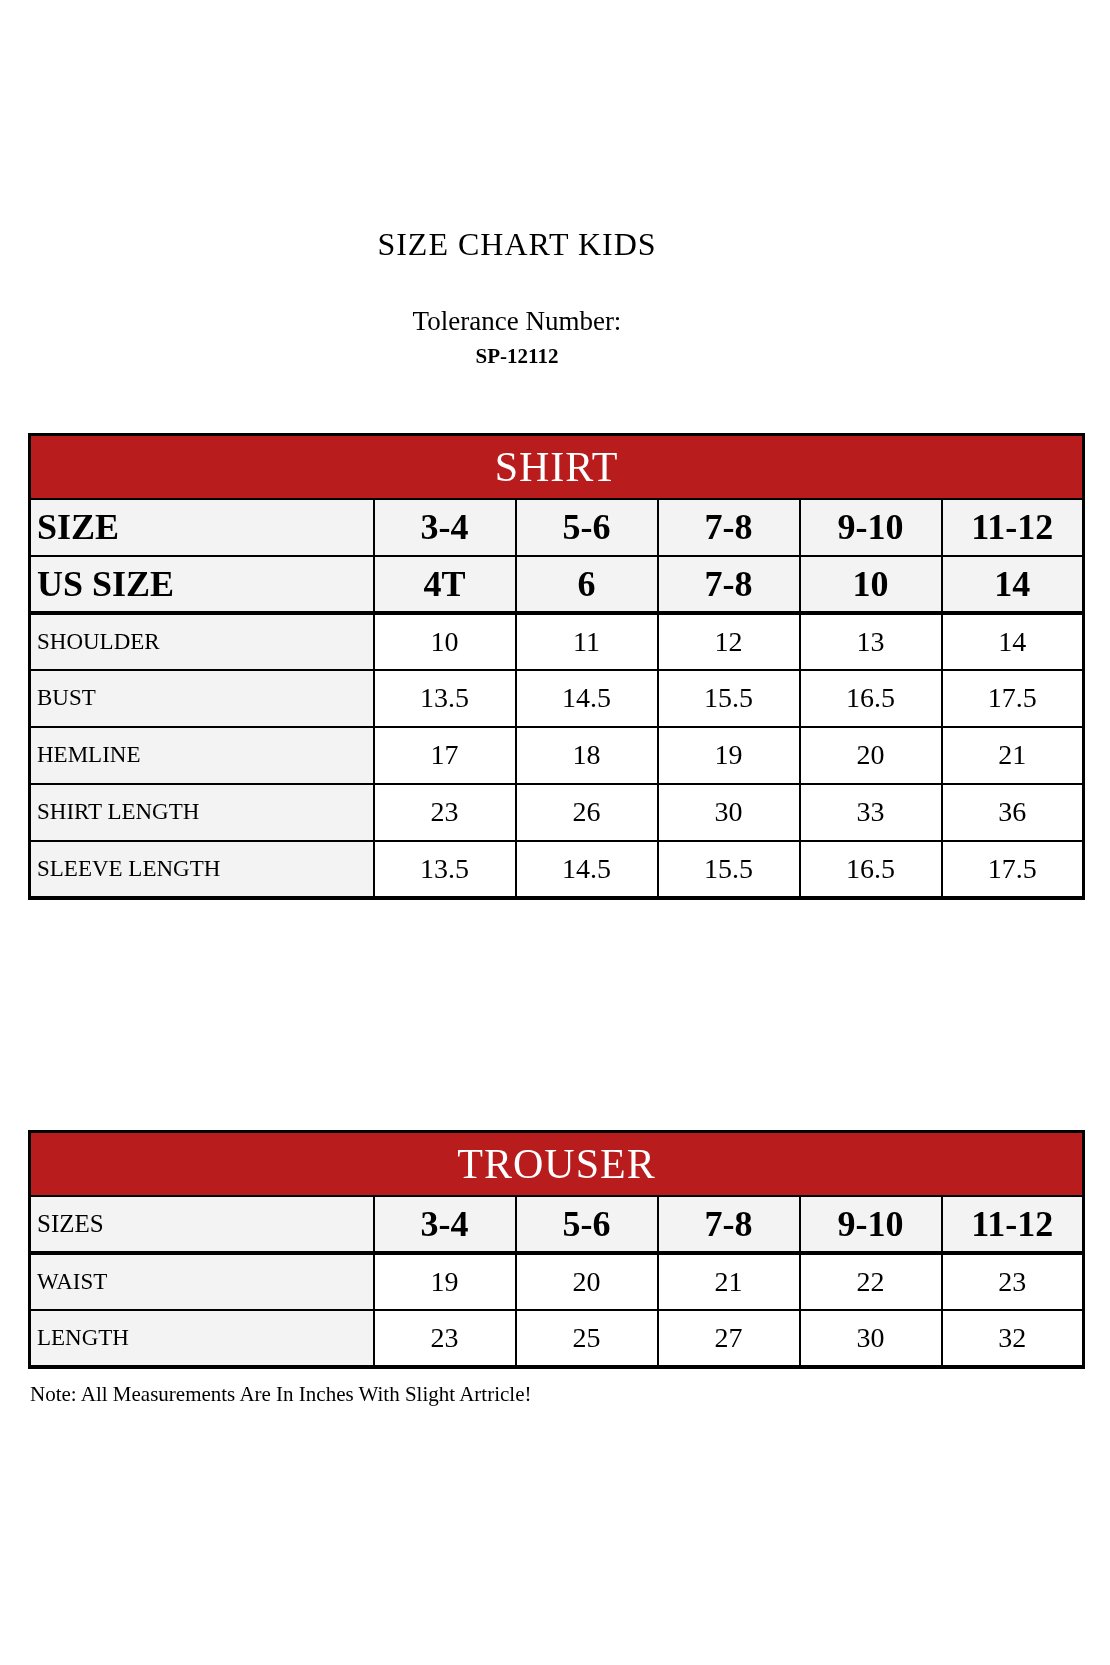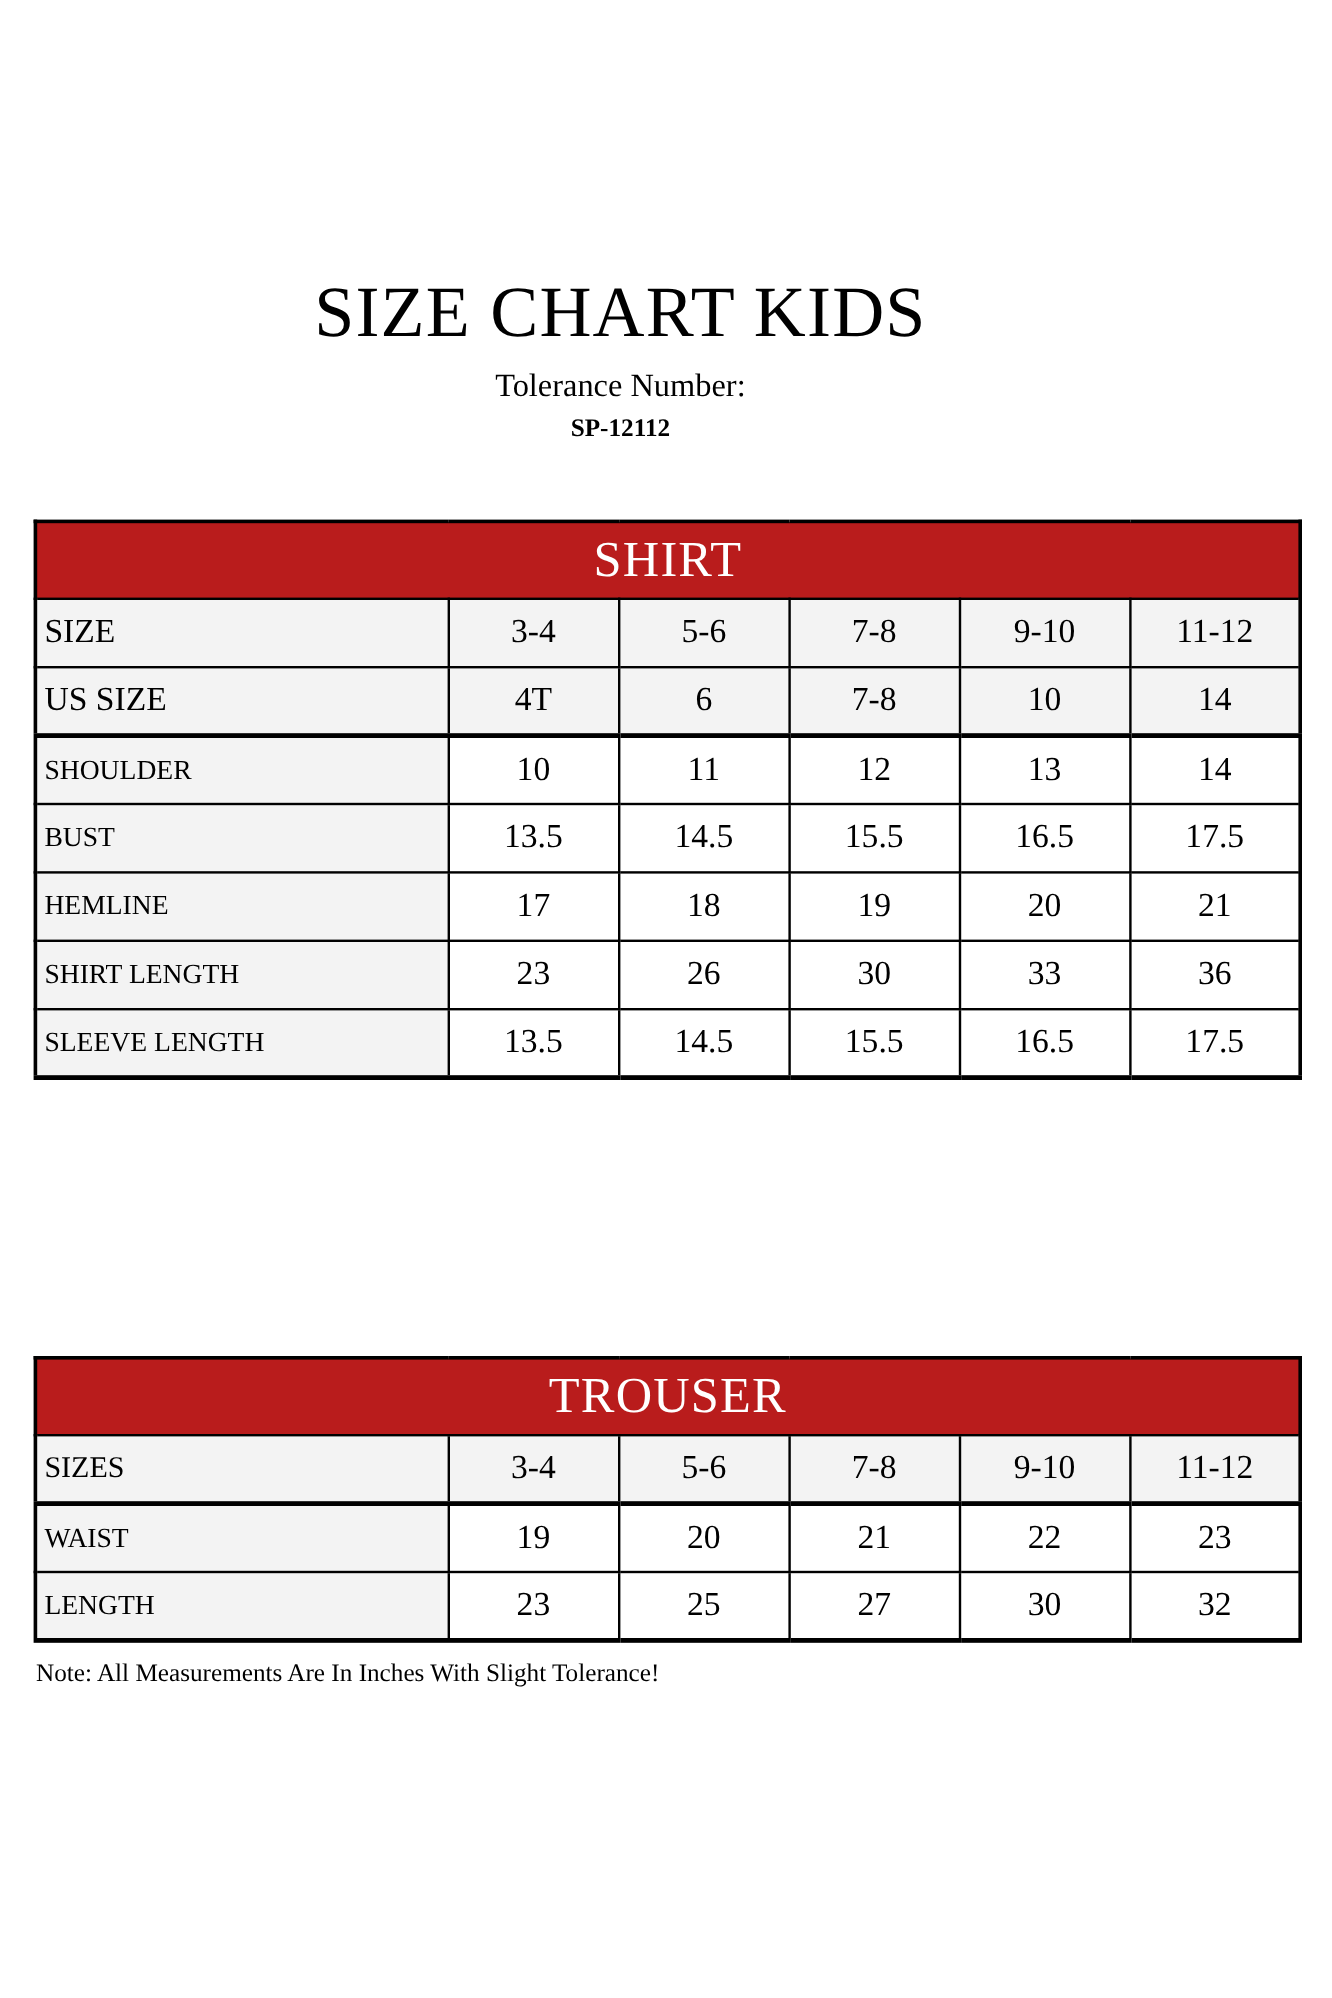--- a/index.html
+++ b/index.html
@@ -7,21 +7,21 @@
   body {
     width: 1110px; height: 1665px;
     font-family: "Liberation Serif", "DejaVu Serif", serif;
     color: #000000;
   }
   .page { position: relative; width: 1110px; height: 1665px; background: #ffffff; overflow: hidden; }
 
   
   .page-title {
     position: absolute; left: 0; top: 226px; width: 1034px;
-    text-align: center; font-size: 60px; font-weight: 400; letter-spacing: 1px;
+    text-align: center; font-size: 32px; font-weight: 400; letter-spacing: 1px;
   }
   .article-label {
     position: absolute; left: 0; top: 306px; width: 1034px;
     text-align: center; font-size: 27px; font-weight: 400;
   }
   .article-number {
     position: absolute; left: 0; top: 344px; width: 1034px;
     text-align: center; font-size: 21px; font-weight: 700;
   }
 
@@ -45,21 +45,21 @@
     height: 64px; letter-spacing: 1px;
     border: 3px solid #000;
   }
 
   .size-table tbody td { height: 57px; }
 
   .row-label { text-align: left; padding-left: 6px; background: #f3f3f3; }
   .cell-value { text-align: center; }
 
   
-  .size-row td { background: #f3f3f3; font-weight: 400; font-size: 28px; }
+  .size-row td { background: #f3f3f3; font-weight: 700; font-size: 36px; }
 
   
   .measure-row .row-label { font-weight: 400; font-size: 23px; }
   .measure-row .cell-value { background: #ffffff; font-weight: 400; font-size: 28px; }
 
   
   .size-row + .measure-row td { border-top: 4px solid #000; }
   .size-table tbody tr:last-child td { border-bottom: 4px solid #000; }
 
   
@@ -188,15 +188,15 @@
           <td class="row-label">LENGTH</td>
           <td class="cell-value">23</td>
           <td class="cell-value">25</td>
           <td class="cell-value">27</td>
           <td class="cell-value">30</td>
           <td class="cell-value">32</td>
         </tr>
       </tbody>
   </table>
 
-  <div class="note-text">Note: All Measurements Are In Inches With Slight Tolerance!</div>
+  <div class="note-text">Note: All Measurements Are In Inches With Slight Artricle!</div>
 
 </div>
 
 </body></html>

